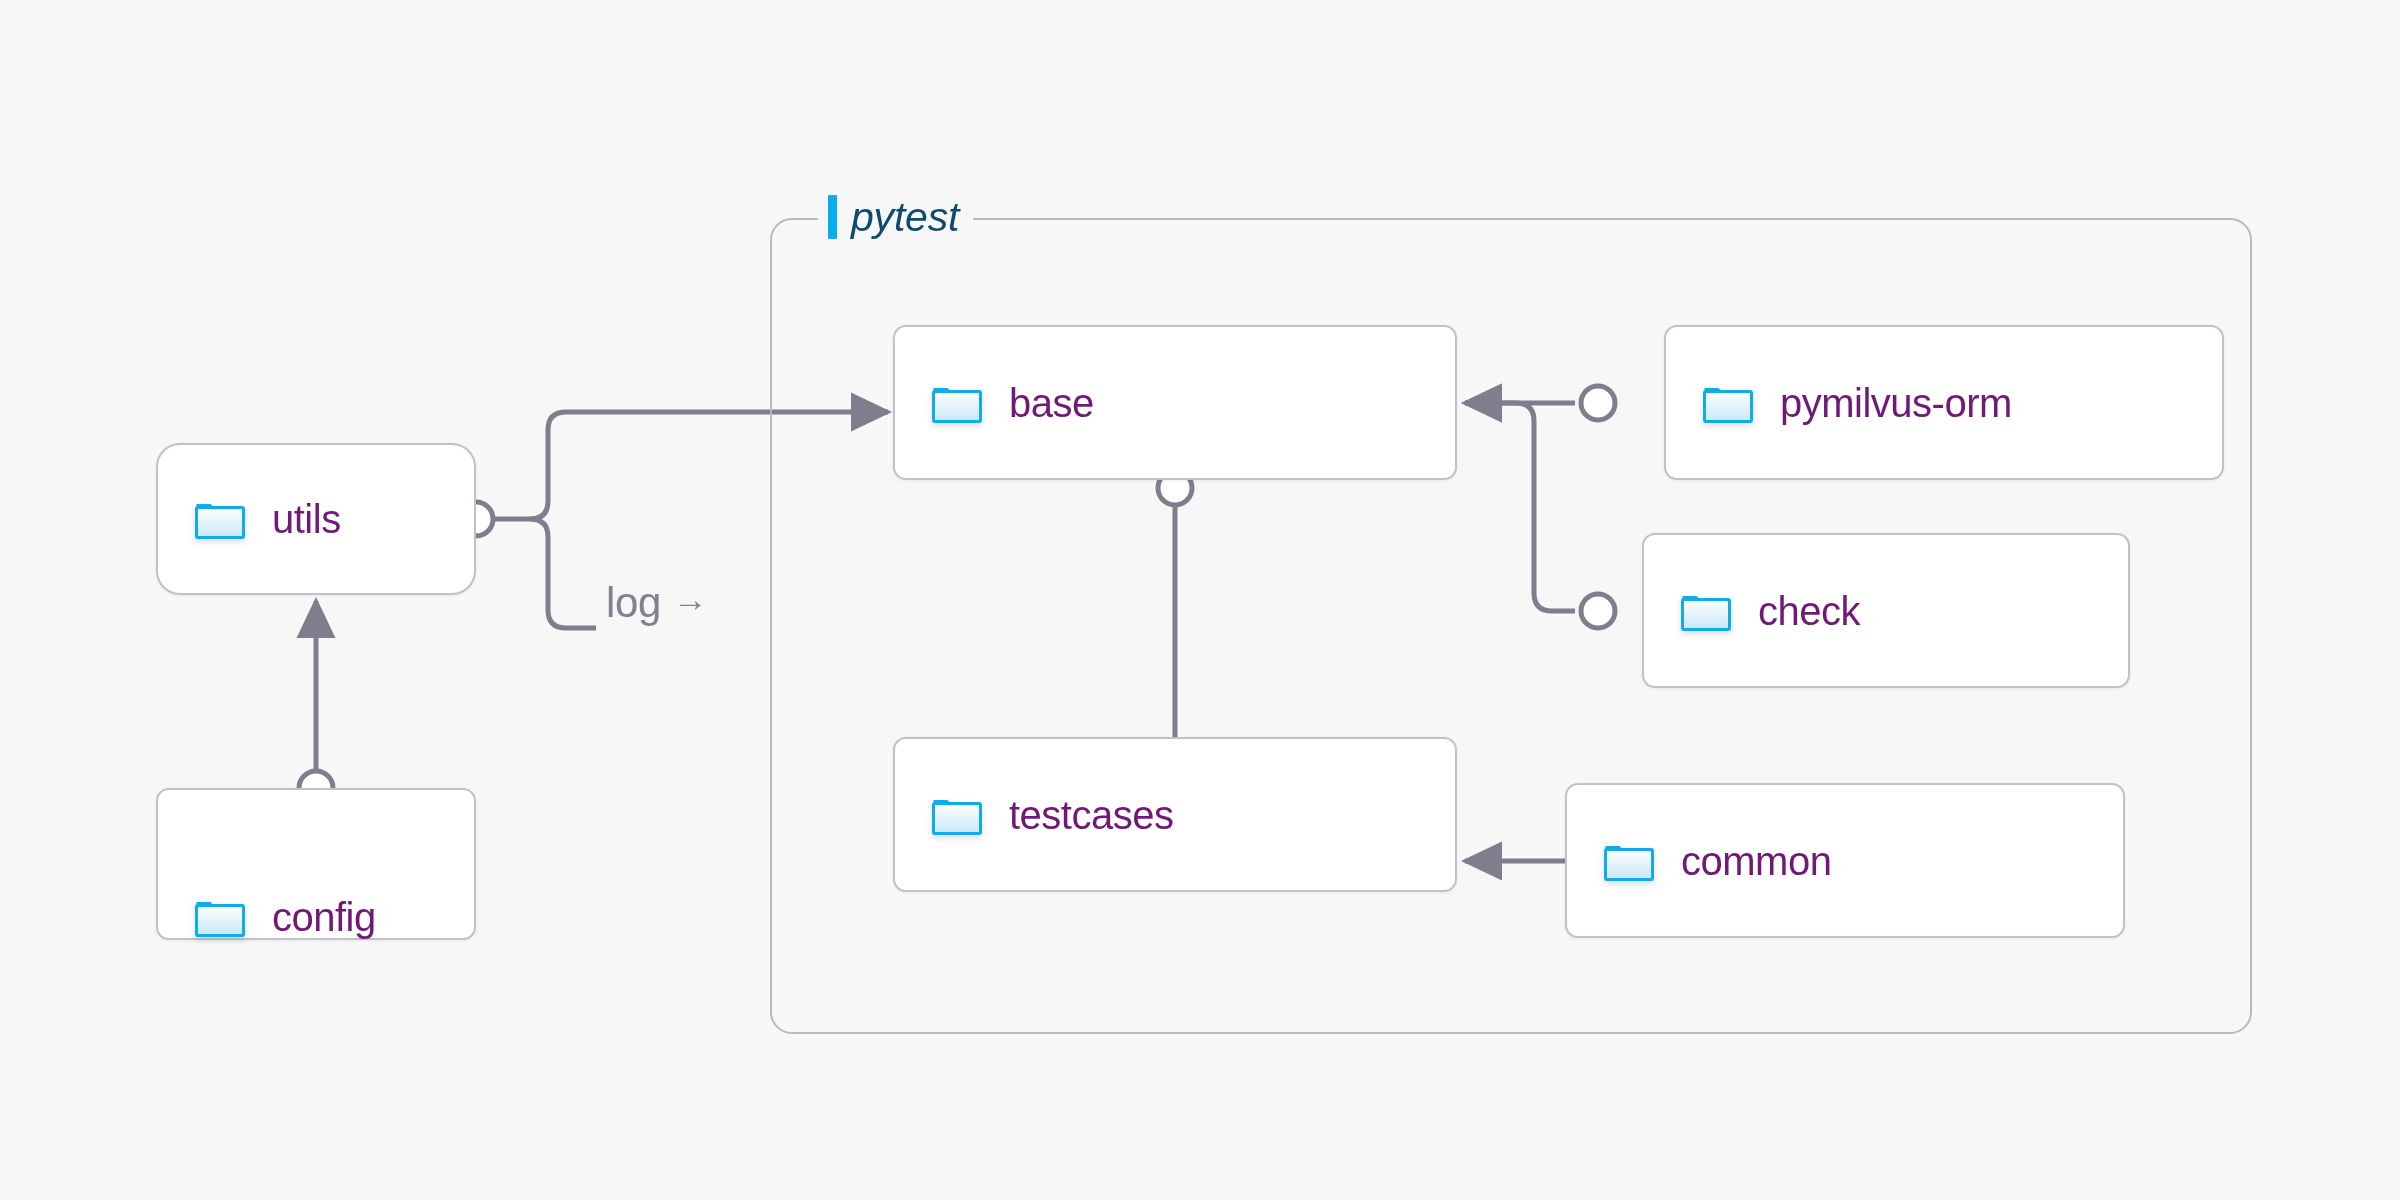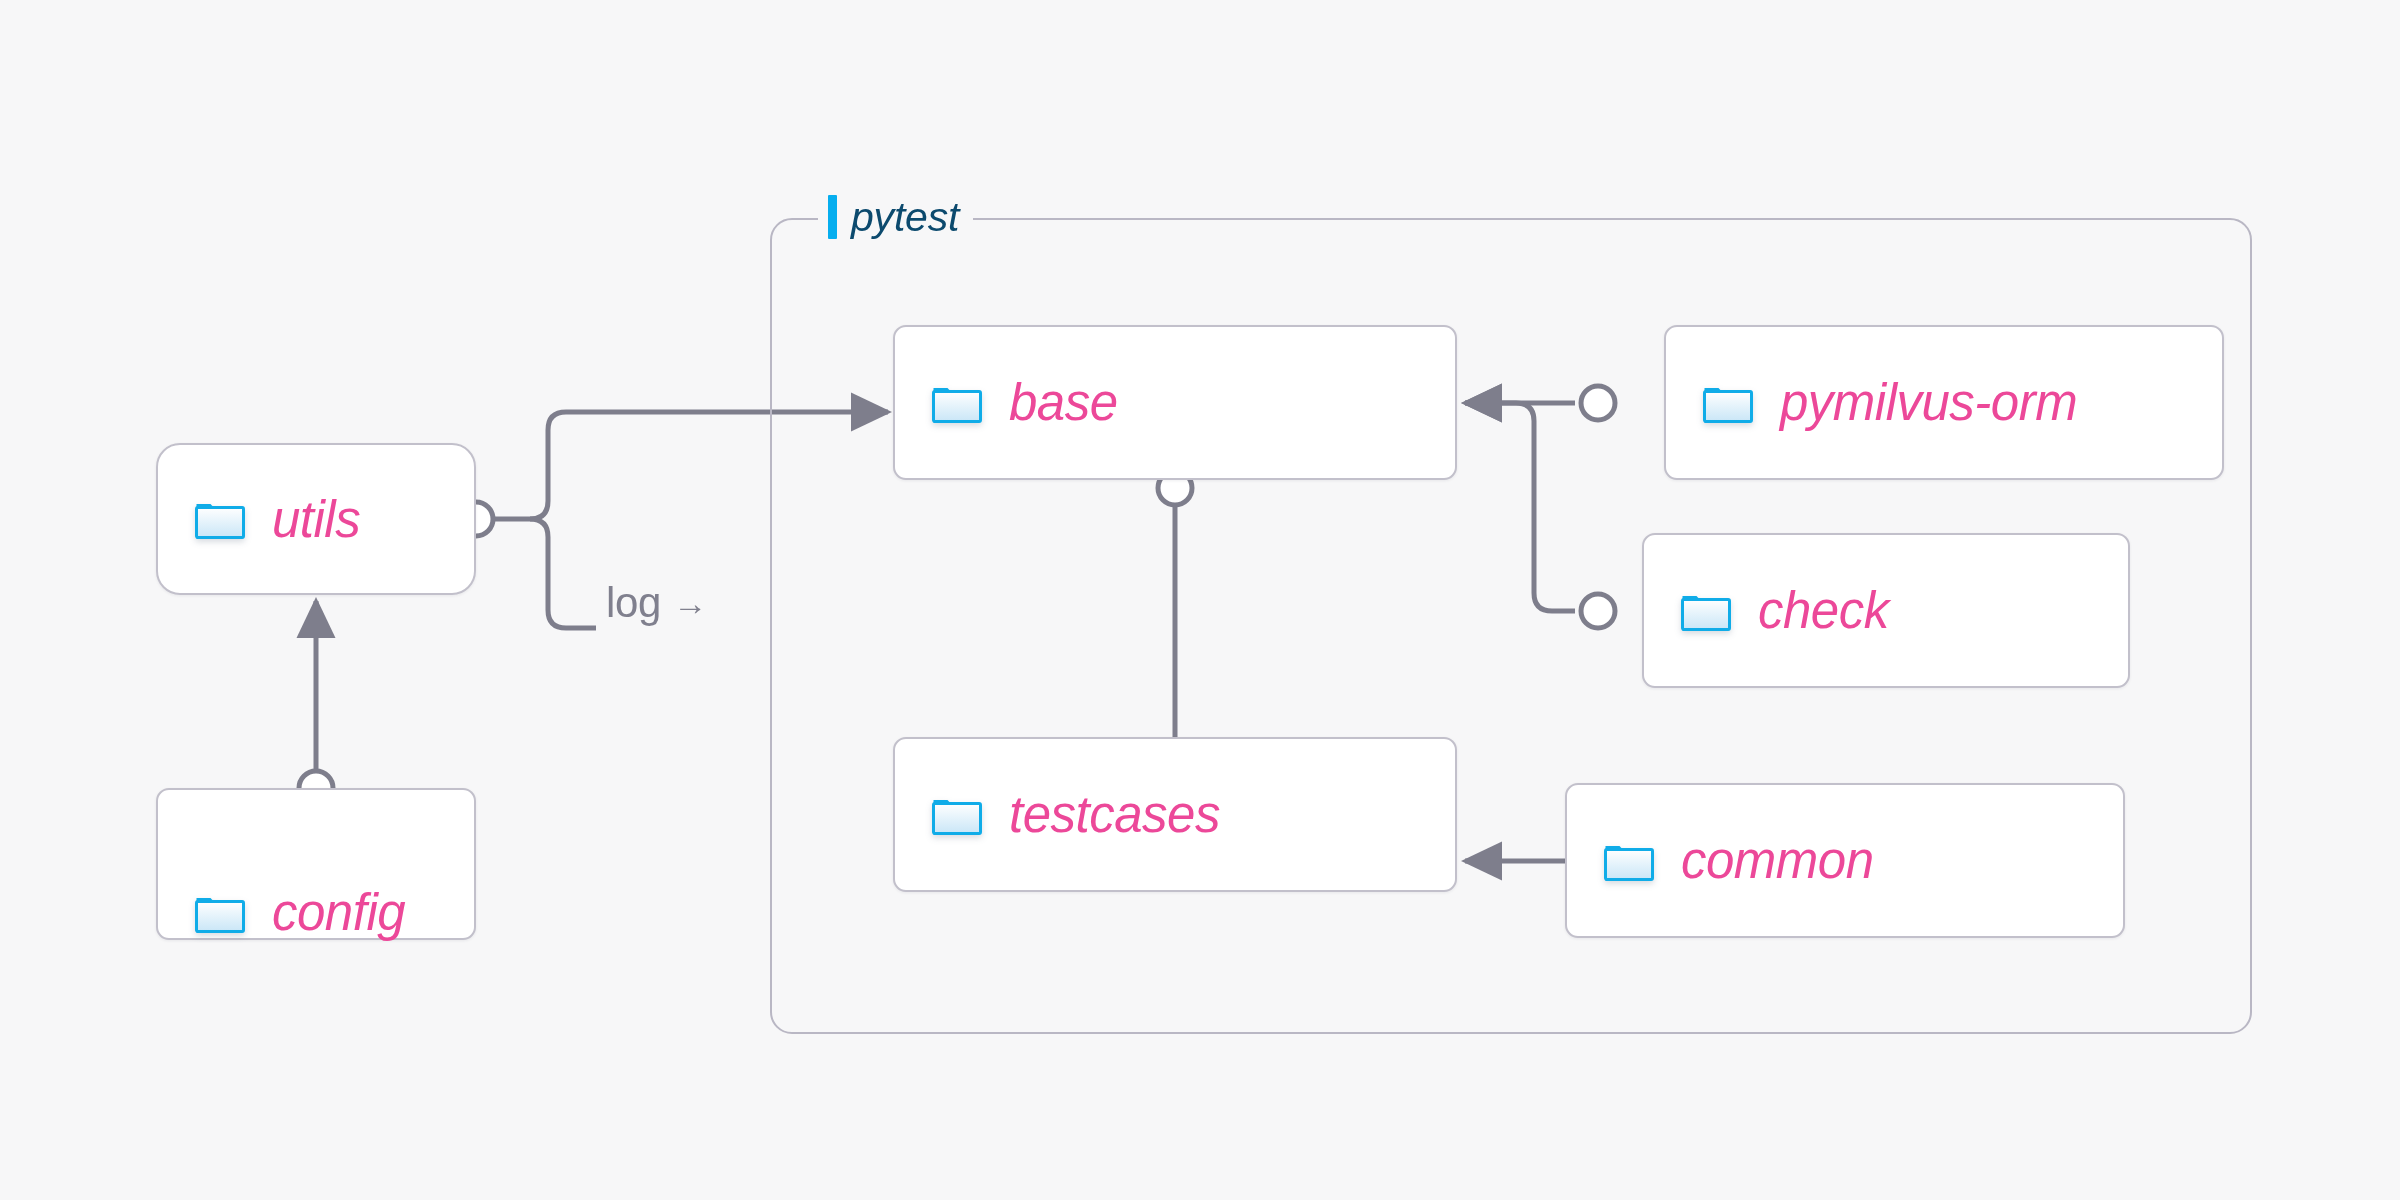--- a/index.html
+++ b/index.html
@@ -51,41 +51,40 @@
     background:#ffffff;
     border:2px solid #c2c0cb;
     border-radius:13px;
     box-shadow:0 1px 3px rgba(30,30,50,.07);
     display:flex;align-items:center;
     z-index:4;
     box-sizing:border-box;
   }
   .node-inner{display:flex;align-items:center;gap:26px;padding-left:36px;}
   .node-label{
-    font-size:51px;
-    color:#ec4899;
+    font-size:40px;
+    color:#701a75;
     letter-spacing:-.5px;
     white-space:nowrap;
     line-height:1;
-    font-style:italic;
   }
 
   
   .folder{
     position:relative;
     width:52px;height:42px;
     flex:0 0 auto;
     filter:drop-shadow(0 3px 3px rgba(40,60,90,.18));
   }
   .folder svg{display:block;}
 
   
   .edge-label{
     position:absolute;
-    display:flex;align-items:center;gap:12px;
+    display:flex;gap:12px;
     z-index:5;
     background:#f7f7f8;
     padding:0 8px;
   }
   .edge-label .txt{
     font-size:42px;color:#80808e;letter-spacing:-.3px;line-height:1;
   }
   .edge-label .arrow-glyph{
     font-size:34px;color:#80808e;line-height:1;
   }

